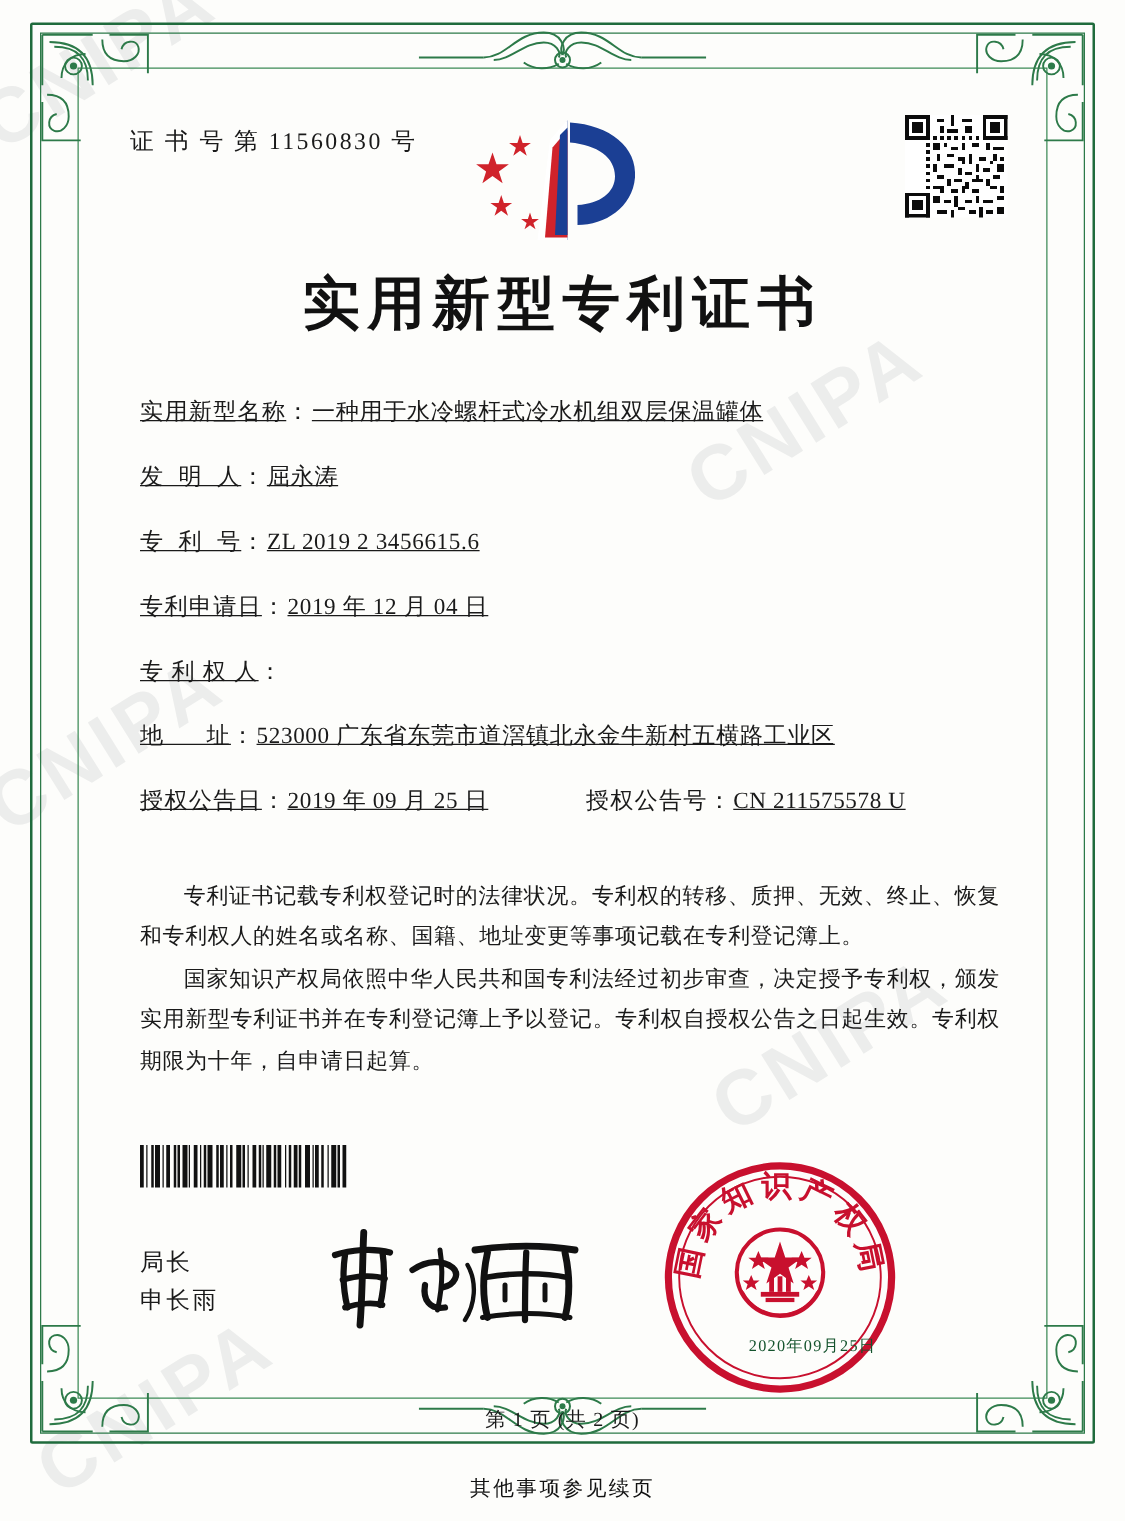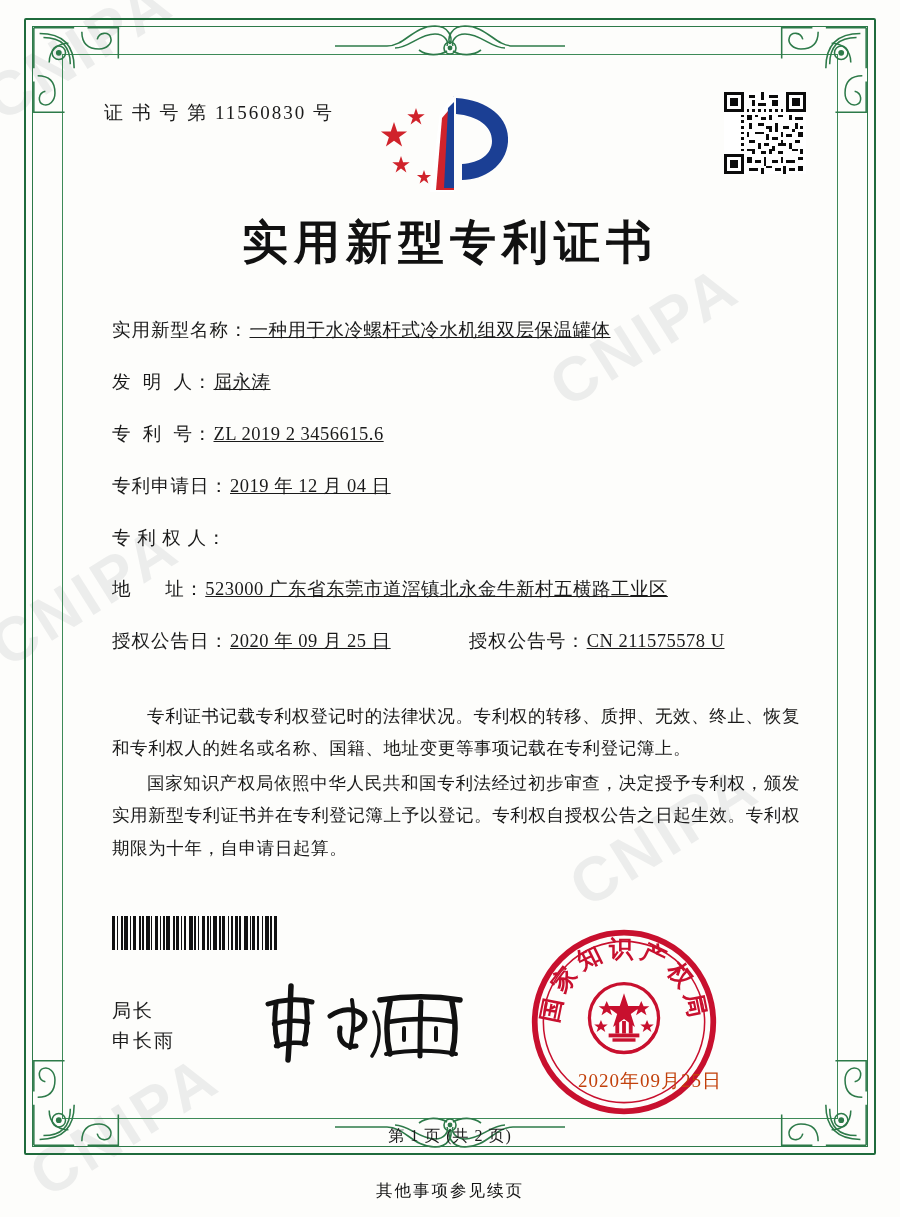--- a/index.html
+++ b/index.html
@@ -149,20 +149,21 @@
     display: flex;
     align-items: baseline;
     margin-bottom: 26px;
     font-size: 18.5px;
     line-height: 1.4;
   }
   .field-label {
     flex: 0 0 auto;
     letter-spacing: 1px;
     white-space: pre;
+    text-decoration: underline;
   }
   .field-colon { flex: 0 0 auto; padding: 0 2px 0 0; }
   .field-value {
     flex: 1 1 auto;
     letter-spacing: 0.5px;
     text-decoration: underline;
   }
   .field-row.split .field-value { flex: 0 0 auto; }
   .field-row .second-label {
     margin-left: 78px;
@@ -230,22 +231,22 @@
     width: 192px;
     height: 192px;
   }
   .seal svg { width:100%; height:100%; display:block; }
   .seal-date {
     position: absolute;
     left: 560px;
     top: 1068px;
     width: 180px;
     text-align: center;
-    color: #c2410c;
-    font-size: 19px;
+    color: #14532d;
+    font-size: 13px;
     letter-spacing: 1px;
     font-family: "Liberation Serif", serif;
   }
 
   
   .page-num {
     position: absolute;
     left: 0; right: 0;
     top: 1126px;
     text-align: center;
@@ -514,21 +515,21 @@
       <span class="field-colon">：</span>
     </div>
     <div class="field-row">
       <span class="field-label">地      址</span>
       <span class="field-colon">：</span>
       <span class="field-value">523000 广东省东莞市道滘镇北永金牛新村五横路工业区</span>
     </div>
     <div class="field-row split">
       <span class="field-label">授权公告日</span>
       <span class="field-colon">：</span>
-      <span class="field-value">2020 年 09 月 25 日</span>
+      <span class="field-value">2019 年 09 月 25 日</span>
       <span class="second-label">授权公告号</span>
       <span class="field-colon">：</span>
       <span class="field-value">CN 211575578 U</span>
     </div>
   </div>
 
   <div class="body-text">
     <p>专利证书记载专利权登记时的法律状况。专利权的转移、质押、无效、终止、恢复和专利权人的姓名或名称、国籍、地址变更等事项记载在专利登记簿上。</p>
     <p>国家知识产权局依照中华人民共和国专利法经过初步审查，决定授予专利权，颁发实用新型专利证书并在专利登记簿上予以登记。专利权自授权公告之日起生效。专利权期限为十年，自申请日起算。</p>
   </div>

